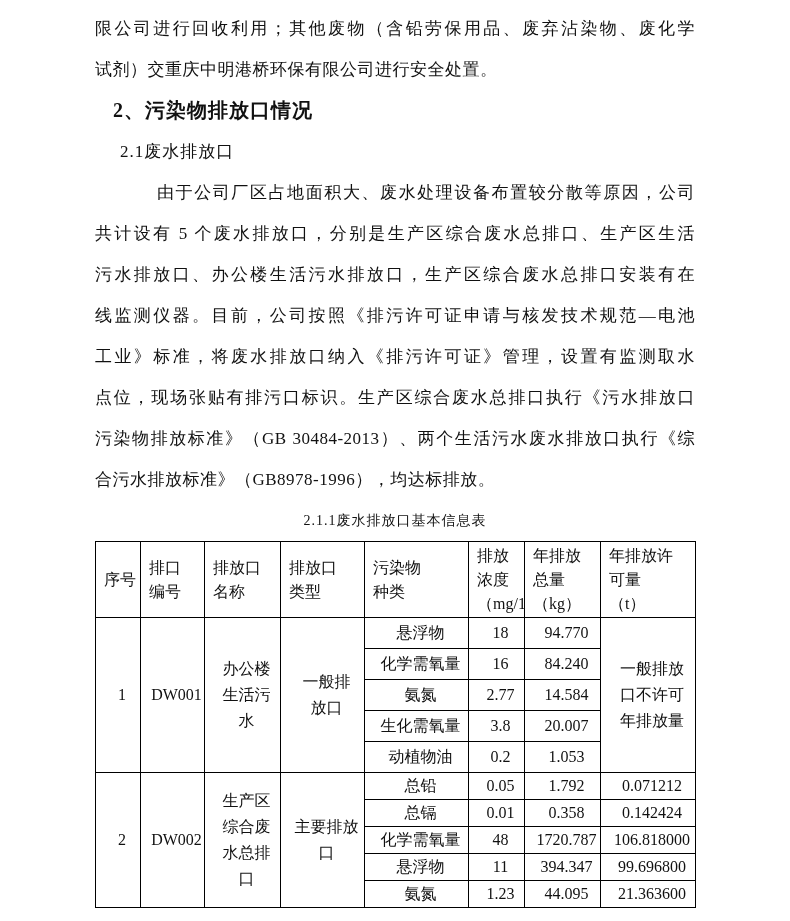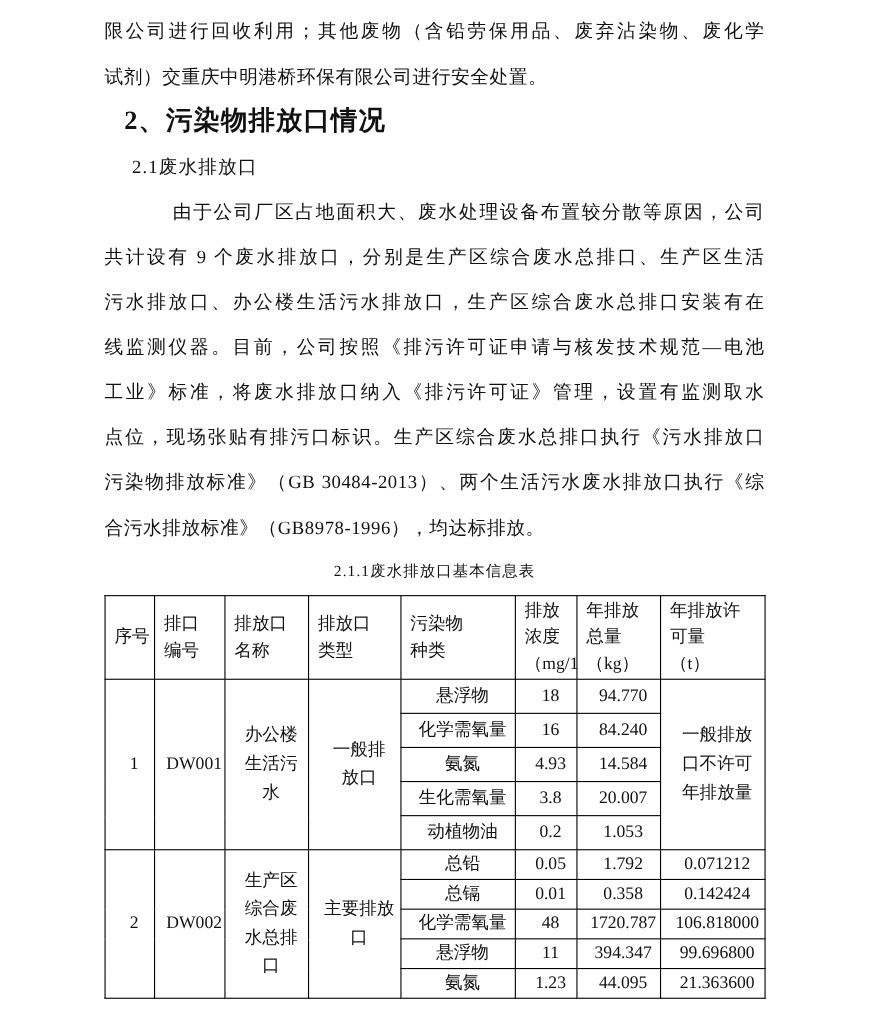--- a/index.html
+++ b/index.html
@@ -10,21 +10,21 @@
     padding:8px 95px 0 95px;
   }
   .tline {
     font-size:17px; line-height:41px; height:41px;
     text-align:justify; text-align-last:justify;
     letter-spacing:0.5px; white-space:nowrap;
   }
   .tline.end { text-align-last:left; }
   .tline.first { text-indent:62px; }
   .h1 {
-    font-size:24px; font-weight:bold; line-height:41px; height:41px;
+    font-size:20px; font-weight:bold; line-height:41px; height:41px;
     padding-left:18px; letter-spacing:1px;
   }
   .h2 {
     font-size:17px; font-weight:normal; line-height:41px; height:41px;
     padding-left:25px; letter-spacing:1px;
   }
   .caption {
     font-size:14px; line-height:41px; height:41px; text-align:center;
     letter-spacing:1px;
   }
@@ -48,21 +48,21 @@
 
 <div class="page">
 
   <div class="tline">限公司进行回收利用；其他废物（含铅劳保用品、废弃沾染物、废化学</div>
   <div class="tline end">试剂）交重庆中明港桥环保有限公司进行安全处置。</div>
 
   <div class="h1">2、污染物排放口情况</div>
   <div class="h2">2.1废水排放口</div>
 
   <div class="tline first">由于公司厂区占地面积大、废水处理设备布置较分散等原因，公司</div>
-  <div class="tline">共计设有 9 个废水排放口，分别是生产区综合废水总排口、生产区生活</div>
+  <div class="tline">共计设有 5 个废水排放口，分别是生产区综合废水总排口、生产区生活</div>
   <div class="tline">污水排放口、办公楼生活污水排放口，生产区综合废水总排口安装有在</div>
   <div class="tline">线监测仪器。目前，公司按照《排污许可证申请与核发技术规范—电池</div>
   <div class="tline">工业》标准，将废水排放口纳入《排污许可证》管理，设置有监测取水</div>
   <div class="tline">点位，现场张贴有排污口标识。生产区综合废水总排口执行《污水排放口</div>
   <div class="tline">污染物排放标准》（GB 30484-2013）、两个生活污水废水排放口执行《综</div>
   <div class="tline end">合污水排放标准》（GB8978-1996），均达标排放。</div>
 
   <div class="caption">2.1.1废水排放口基本信息表</div>
 
   <table class="info">
@@ -115,21 +115,21 @@
 口不许可
 年排放量</td>
       </tr>
       <tr class="r31">
         <td>化学需氧量</td>
         <td>16</td>
         <td>84.240</td>
       </tr>
       <tr class="r31">
         <td>氨氮</td>
-        <td>4.93</td>
+        <td>2.77</td>
         <td>14.584</td>
       </tr>
       <tr class="r31">
         <td>生化需氧量</td>
         <td>3.8</td>
         <td>20.007</td>
       </tr>
       <tr class="r31">
         <td>动植物油</td>
         <td>0.2</td>

